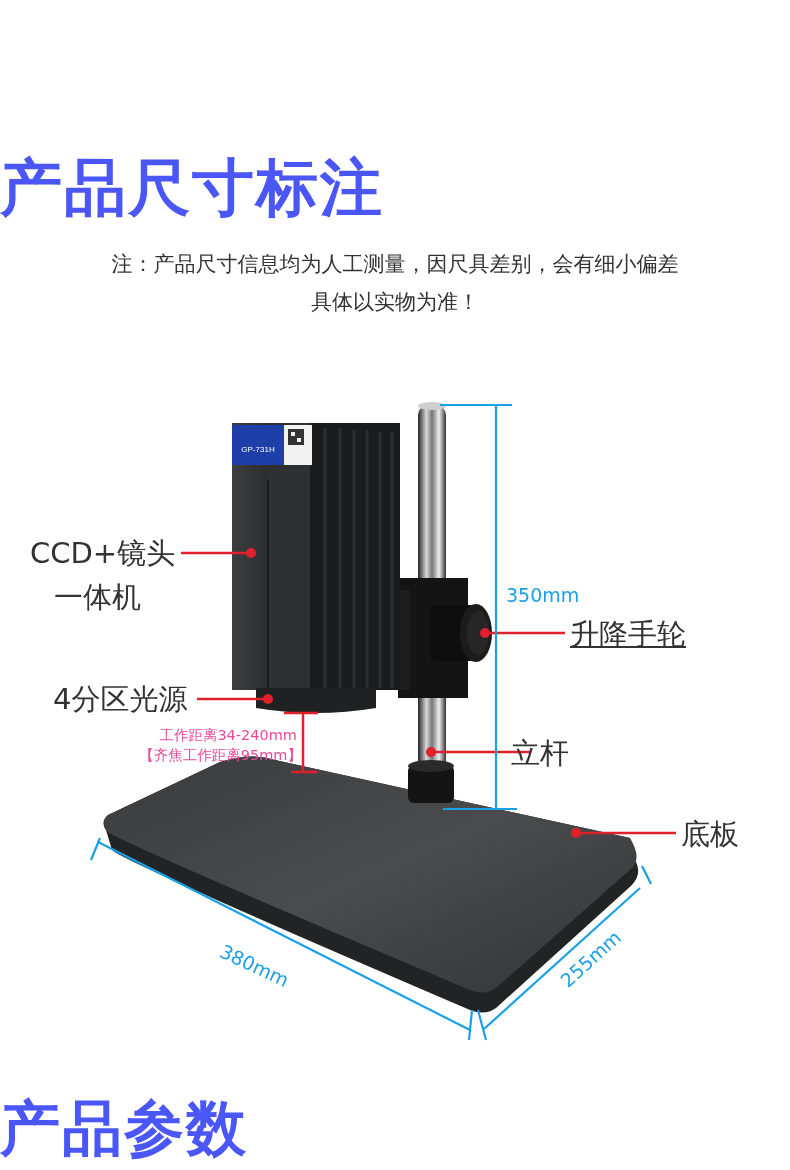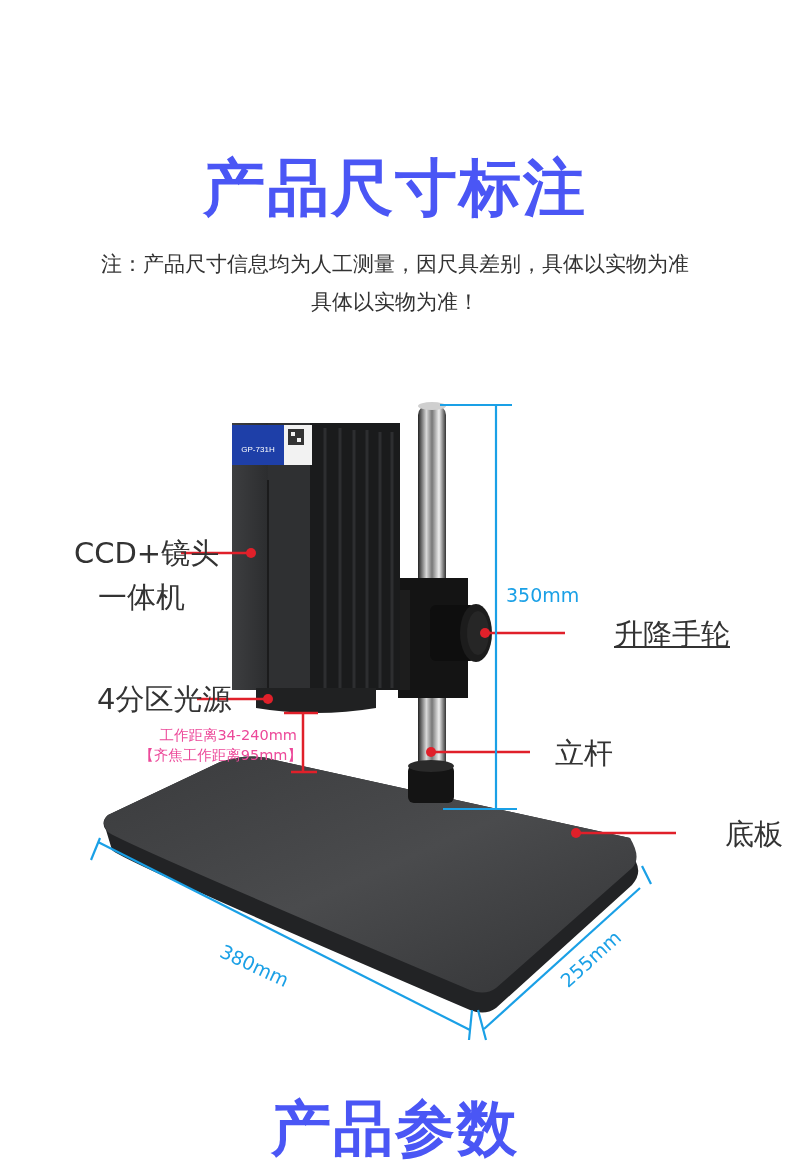--- a/index.html
+++ b/index.html
@@ -1,48 +1,47 @@
 <!DOCTYPE html>
 <html><head>
 <meta charset="utf-8">
 <style>
   html, body { margin: 0; padding: 0; background: #ffffff; }
   body { width: 790px; height: 1170px; position: relative; overflow: hidden;
          font-family: "DejaVu Sans", "Liberation Sans", sans-serif; }
   .title {
-    position: absolute; left: 0; width: 790px; text-align: center;
+    position: absolute; left: 0; width: 790px; text-align: left;
     font-weight: bold; color: #4a56f5; letter-spacing: 2px;
   }
   .title-top { top: 148px; font-size: 62px; line-height: 80px; }
   .title-bottom { top: 1088px; font-size: 60px; line-height: 80px; }
   .note {
     position: absolute; left: 0; width: 790px; text-align: center;
     color: #333333; font-size: 21px; line-height: 38px;
   }
   .note1 { top: 245px; }
   .note2 { top: 283px; }
   .label {
     position: absolute; color: #333333; font-size: 29px; line-height: 36px;
     white-space: nowrap;
-    margin-left: 44px;
   }
   .small-label {
     position: absolute; color: #ec4899; font-size: 14.5px; line-height: 18px;
     white-space: nowrap; text-align: right;
   }
   .dim {
     position: absolute; color: #1aa0e6; font-size: 19px; white-space: nowrap;
   }
   svg.scene { position: absolute; left: 0; top: 0; }
 </style>
 </head>
 <body>
 
 <div class="title title-top">产品尺寸标注</div>
-<div class="note note1">注：产品尺寸信息均为人工测量，因尺具差别，具体以实物为准</div>
+<div class="note note1">注：产品尺寸信息均为人工测量，因尺具差别，会有细小偏差</div>
 <div class="note note2">具体以实物为准！</div>
 
 <svg class="scene" width="790" height="1170" viewBox="0 0 790 1170">
   <defs>
     <linearGradient id="baseTop" x1="0" y1="0" x2="1" y2="1">
       <stop offset="0" stop-color="#3a3b3d"></stop>
       <stop offset="0.5" stop-color="#4a4b4d"></stop>
       <stop offset="1" stop-color="#333436"></stop>
     </linearGradient>
     <linearGradient id="pole" x1="0" y1="0" x2="1" y2="0">

